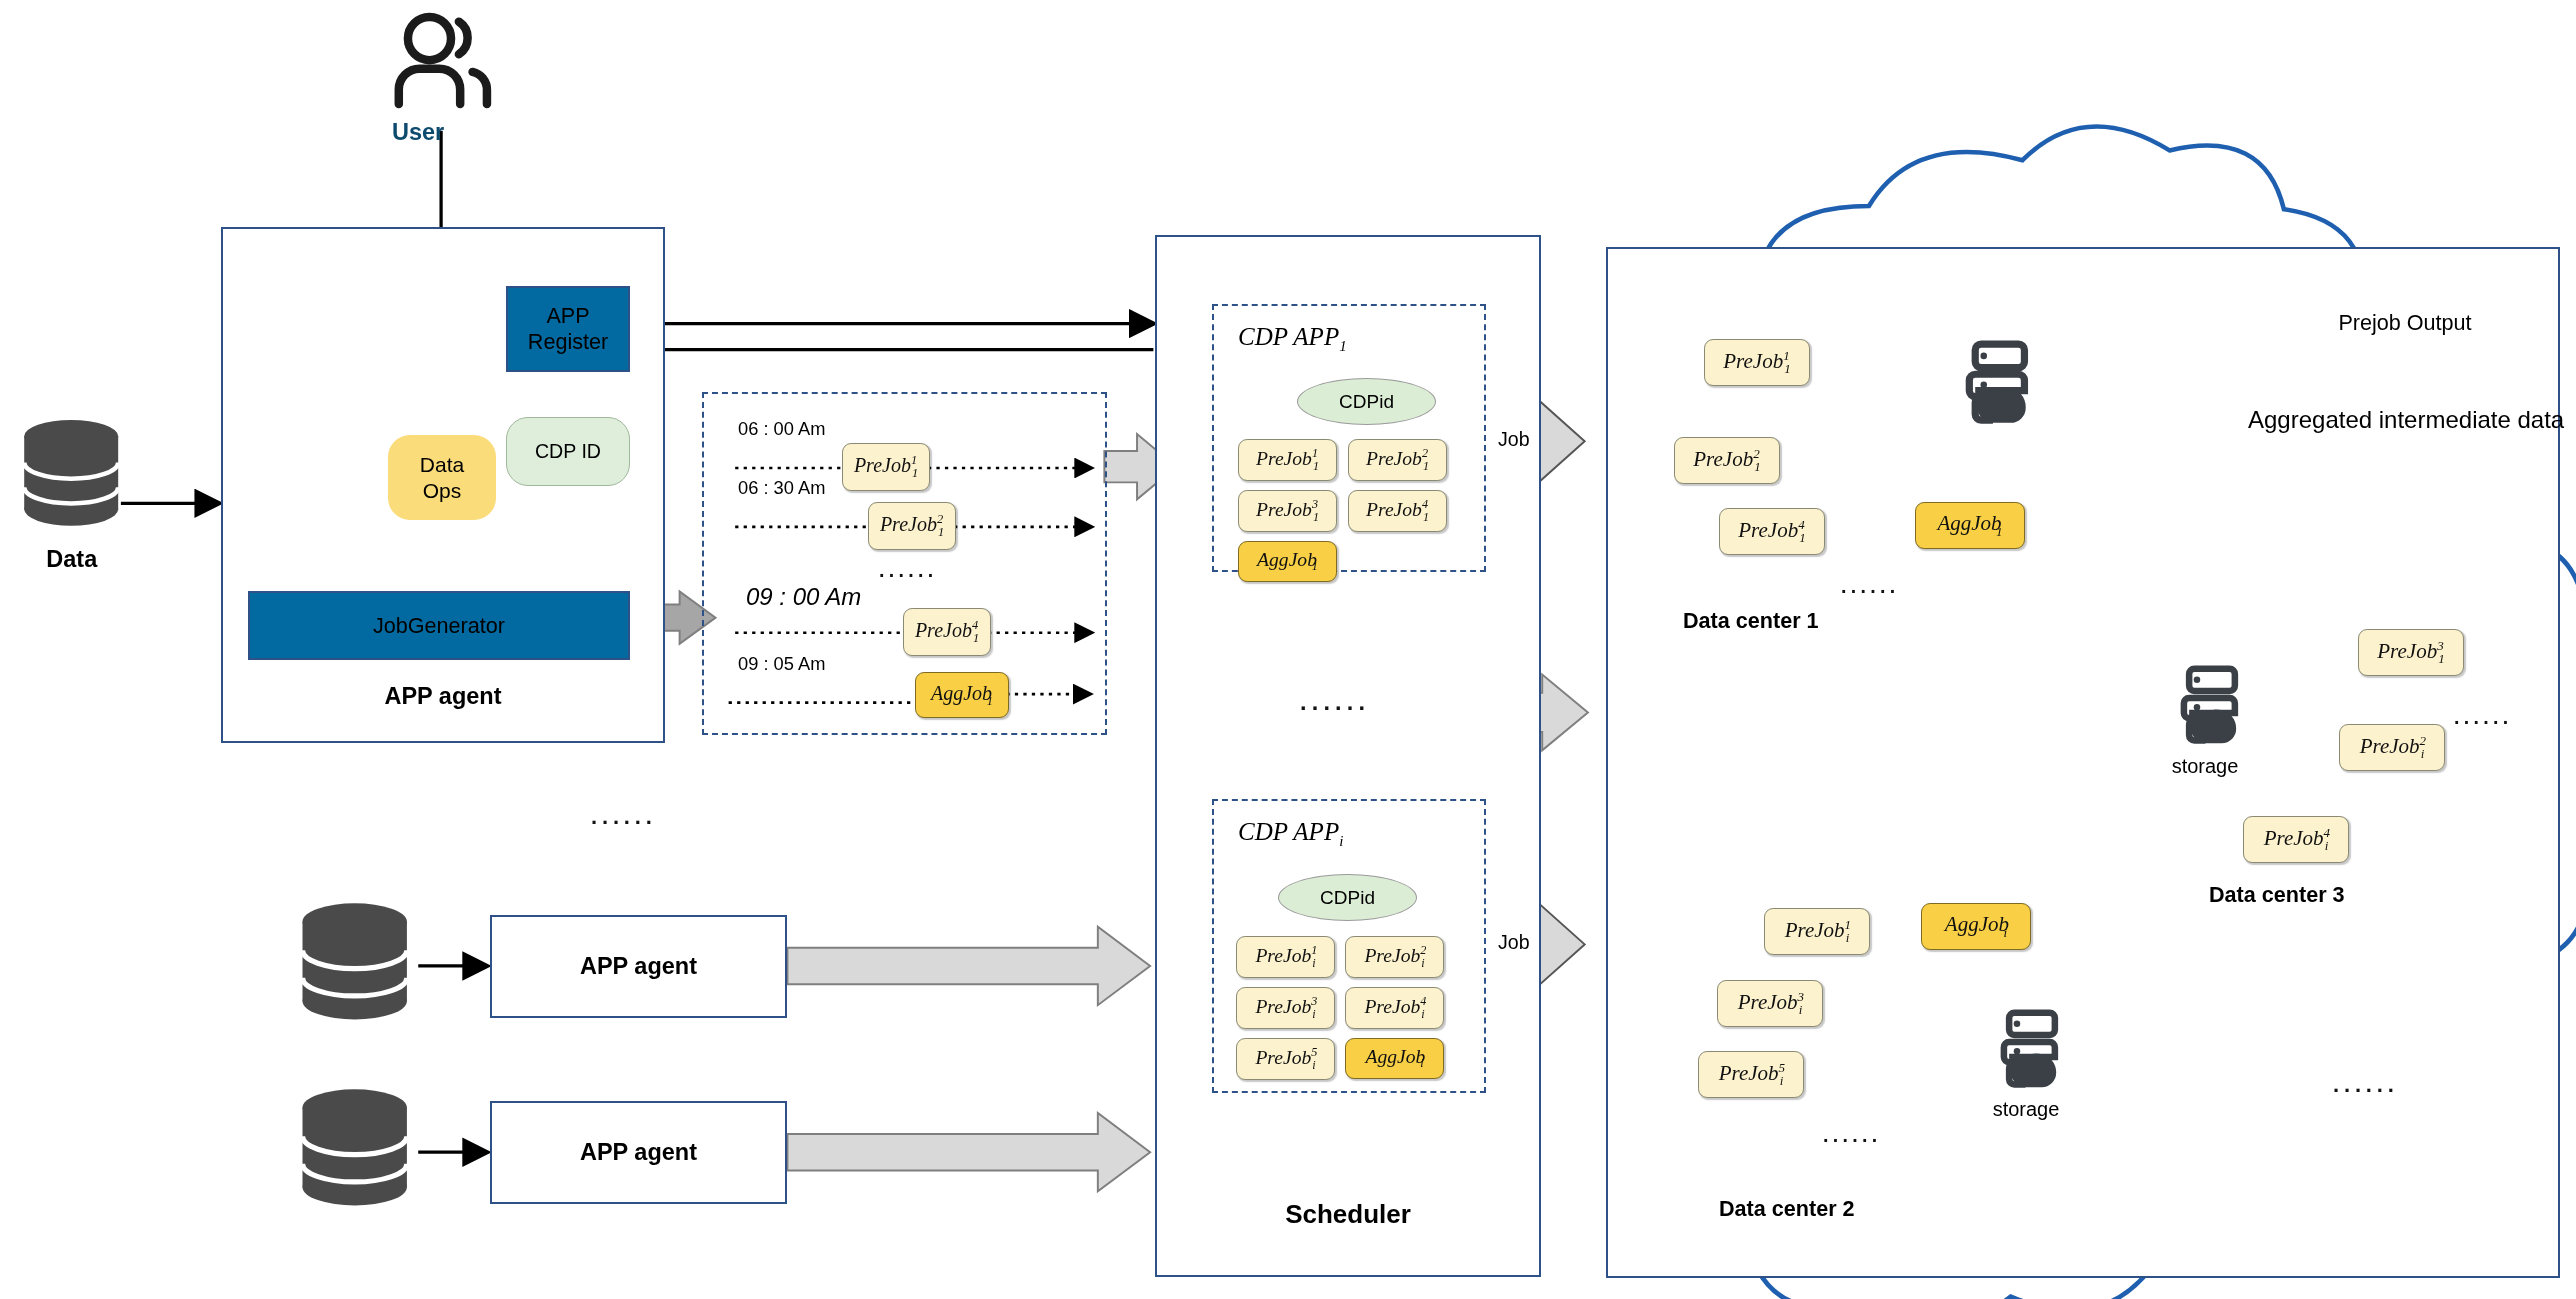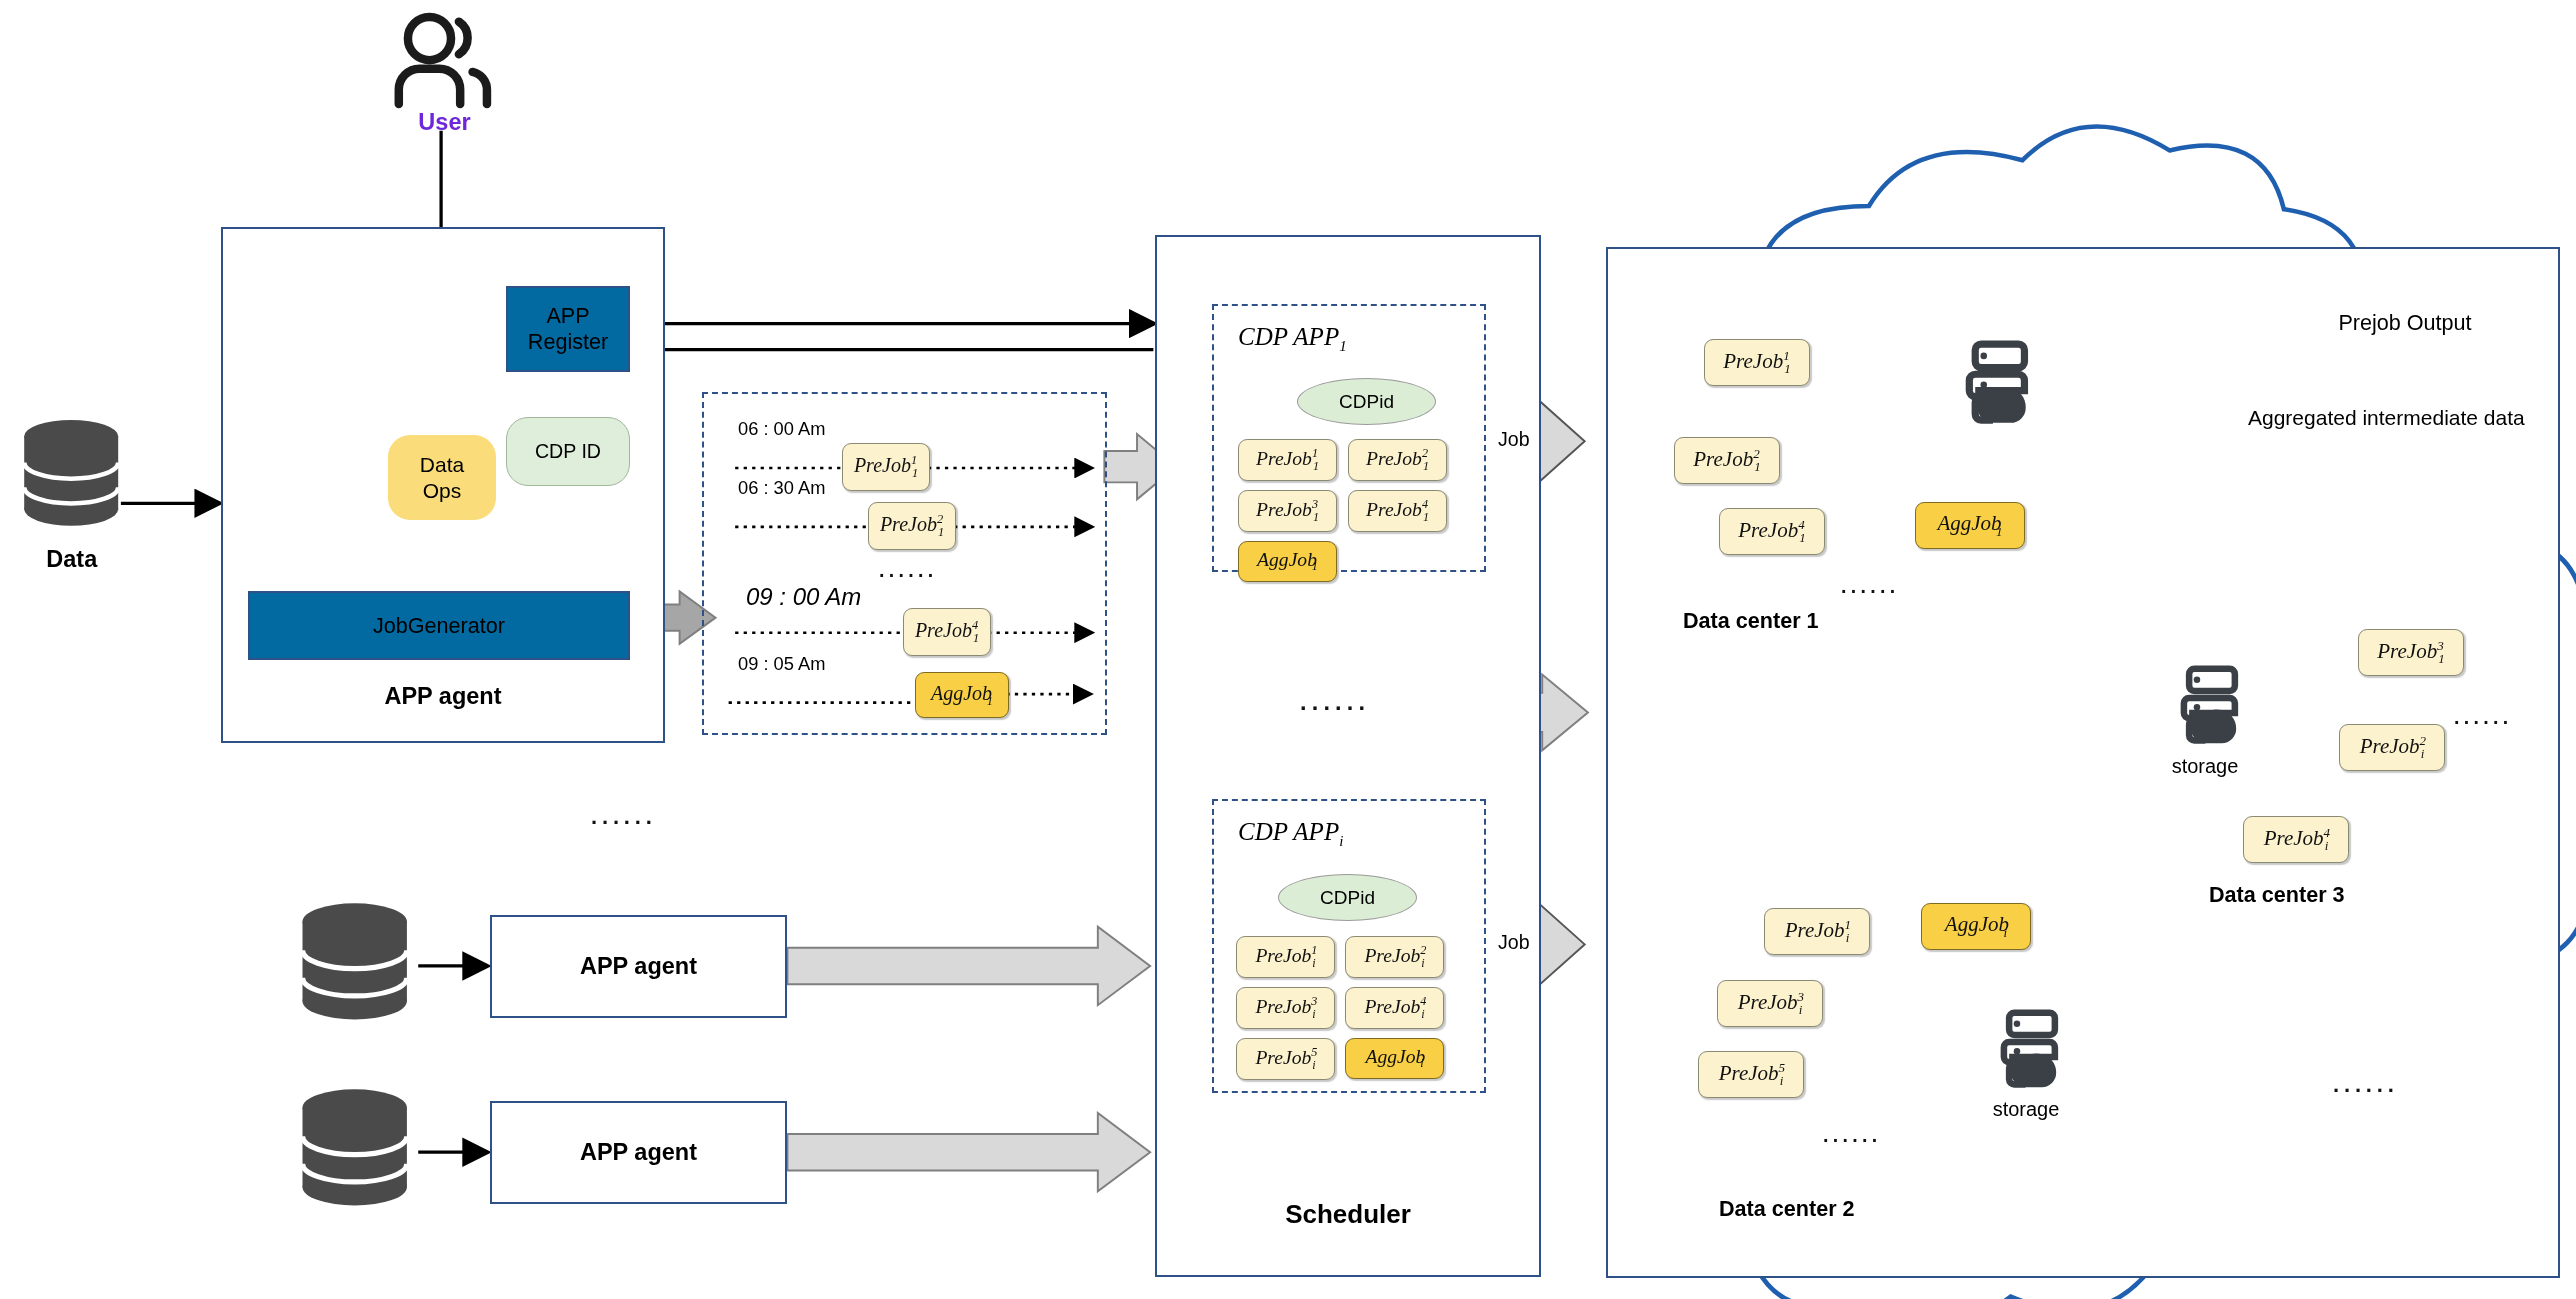--- a/index.html
+++ b/index.html
@@ -146,21 +146,21 @@
     <path d="M3538,455 L3818,455" stroke="#000" stroke-width="4" stroke-dasharray="4 6" fill="none" marker-end="url(#ah)"></path>
     <path d="M3538,603 L3818,603" stroke="#ff0000" stroke-width="4" stroke-dasharray="4 6" fill="none" marker-end="url(#ahr)"></path>
   </svg>
 
   <svg class="abs" style="left:389px;top:6.5px;width:111px;height:105px" viewBox="0 0 170 160" width="111" height="105">
     <circle cx="62" cy="48" r="33" fill="none" stroke="#1b1b1b" stroke-width="13"></circle>
     <path d="M15,148 v-22 a32,32 0 0 1 32,-32 h30 a32,32 0 0 1 32,32 v22" fill="none" stroke="#1b1b1b" stroke-width="13" stroke-linecap="round"></path>
     <path d="M107,22 a30,30 0 0 1 0,50" fill="none" stroke="#1b1b1b" stroke-width="13" stroke-linecap="round"></path>
     <path d="M128,99 a28,28 0 0 1 22,28 v21" fill="none" stroke="#1b1b1b" stroke-width="13" stroke-linecap="round"></path>
   </svg>
-  <div class="lbl bold" style="left:392px;top:109px;width:105px;text-align:center;font-size:23.5px;color:#6d28d9;">User</div>
+  <div class="lbl bold" style="left:392px;top:119px;width:105px;text-align:left;font-size:23.5px;color:#0c4a6e;">User</div>
 
   <svg class="abs" style="left:19.6px;top:418px;width:105px;height:124px" viewBox="0 0 160 190" width="105" height="124">
     <ellipse cx="78" cy="28" rx="72" ry="25" fill="#4a4a4a"></ellipse>
     <rect x="6" y="28" width="144" height="112" fill="#4a4a4a"></rect>
     <ellipse cx="78" cy="140" rx="72" ry="25" fill="#4a4a4a"></ellipse>
     <path d="M6,68 a72,25 0 0 0 144,0" fill="none" stroke="#fff" stroke-width="7"></path>
     <path d="M6,106 a72,25 0 0 0 144,0" fill="none" stroke="#fff" stroke-width="7"></path>
   </svg>
   <div class="lbl bold" style="left:16.3px;top:546px;width:111px;text-align:center;font-size:23.5px;">Data</div>
 
@@ -286,21 +286,21 @@
   </div>
 
   <div class="lbl bold" style="left:1155px;top:1199px;width:386px;text-align:center;font-size:26px;">Scheduler</div>
 
   <div class="lbl" style="left:1498px;top:428px;font-size:19.6px;">Job</div>
   <div class="lbl" style="left:1498px;top:931px;font-size:19.6px;">Job</div>
 
   <div class="abs panel" style="left:1606px;top:247px;width:954px;height:1031px;"></div>
 
   <div class="lbl" style="left:2294px;top:310px;width:222px;text-align:center;font-size:21.6px;">Prejob Output</div>
-  <div class="lbl" style="left:2248px;top:406px;width:314px;text-align:left;font-size:21px;">Aggregated  intermediate  data</div>
+  <div class="lbl" style="left:2248px;top:406px;width:314px;text-align:left;font-size:24px;">Aggregated  intermediate  data</div>
 
   <div class="abs job ctr" style="left:1704px;top:339px;width:106px;height:47px;font-size:21px;">
     <span><span>PreJob</span><sup>1</sup><sub>1</sub></span>
   </div>
   <div class="abs job ctr" style="left:1674px;top:437px;width:106px;height:47px;font-size:21px;">
     <span><span>PreJob</span><sup>2</sup><sub>1</sub></span>
   </div>
   <div class="abs job ctr" style="left:1719px;top:508px;width:106px;height:47px;font-size:21px;">
     <span><span>PreJob</span><sup>4</sup><sub>1</sub></span>
   </div>

